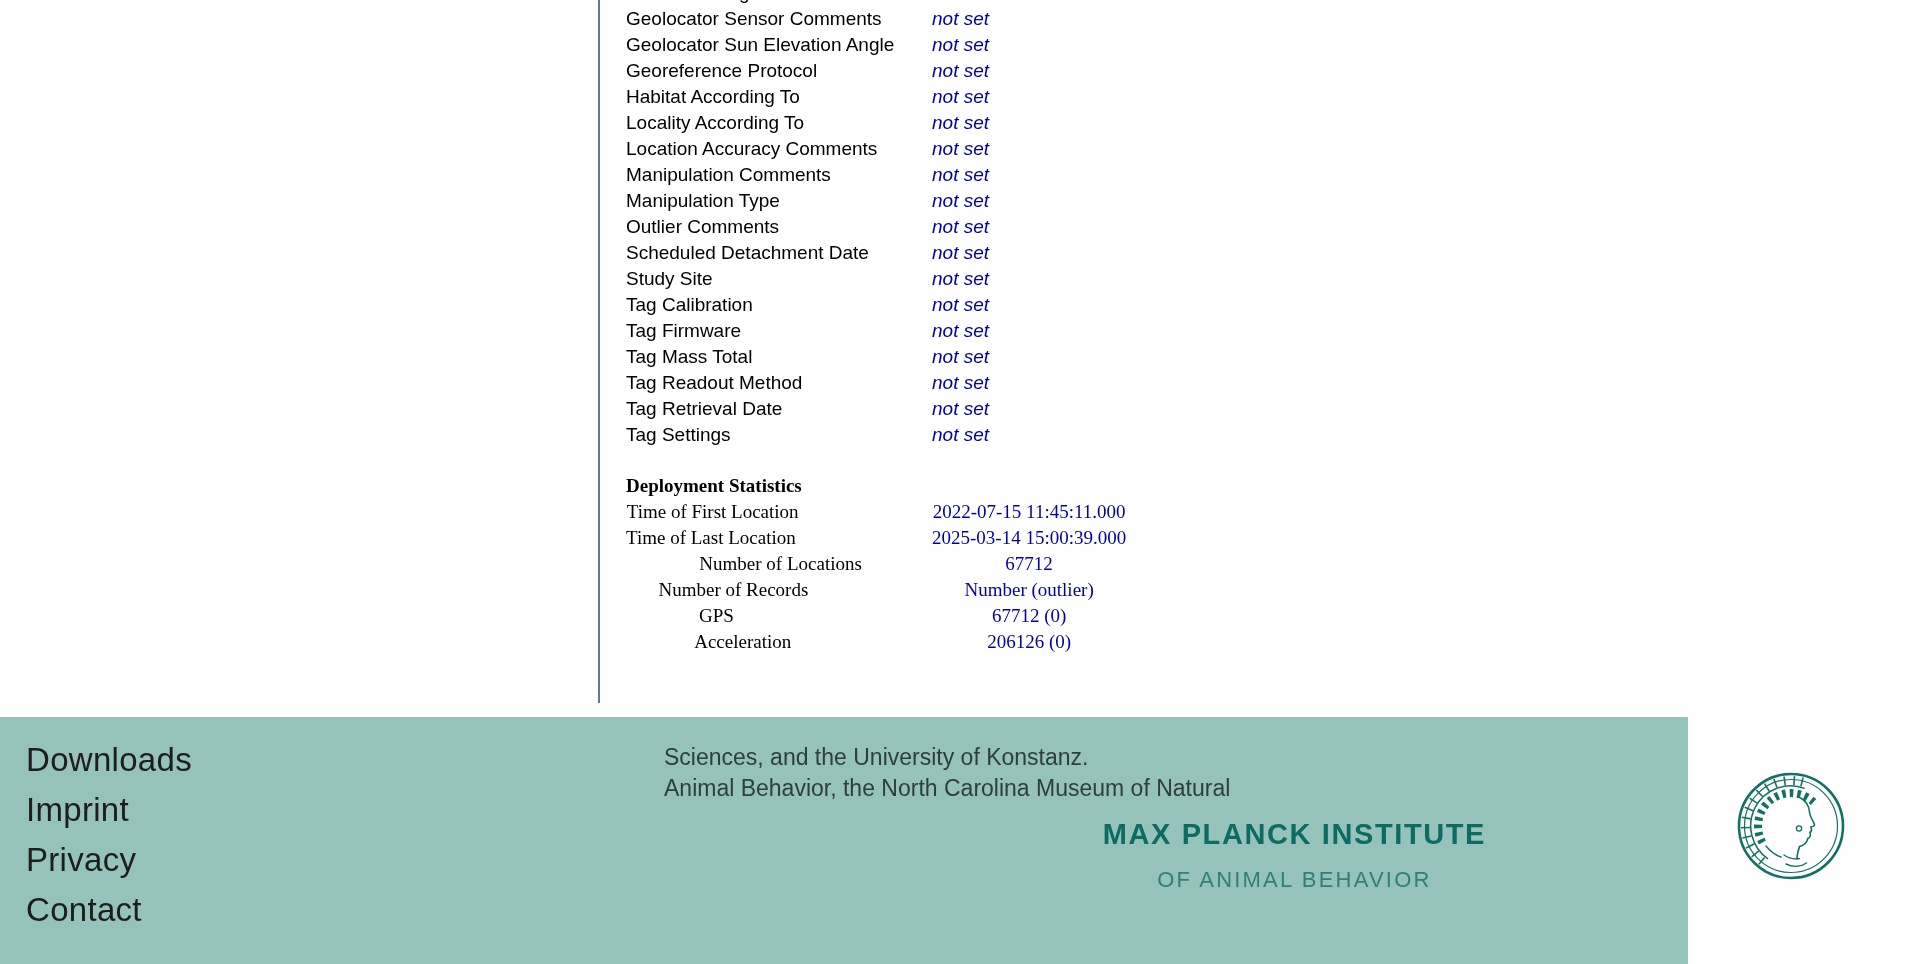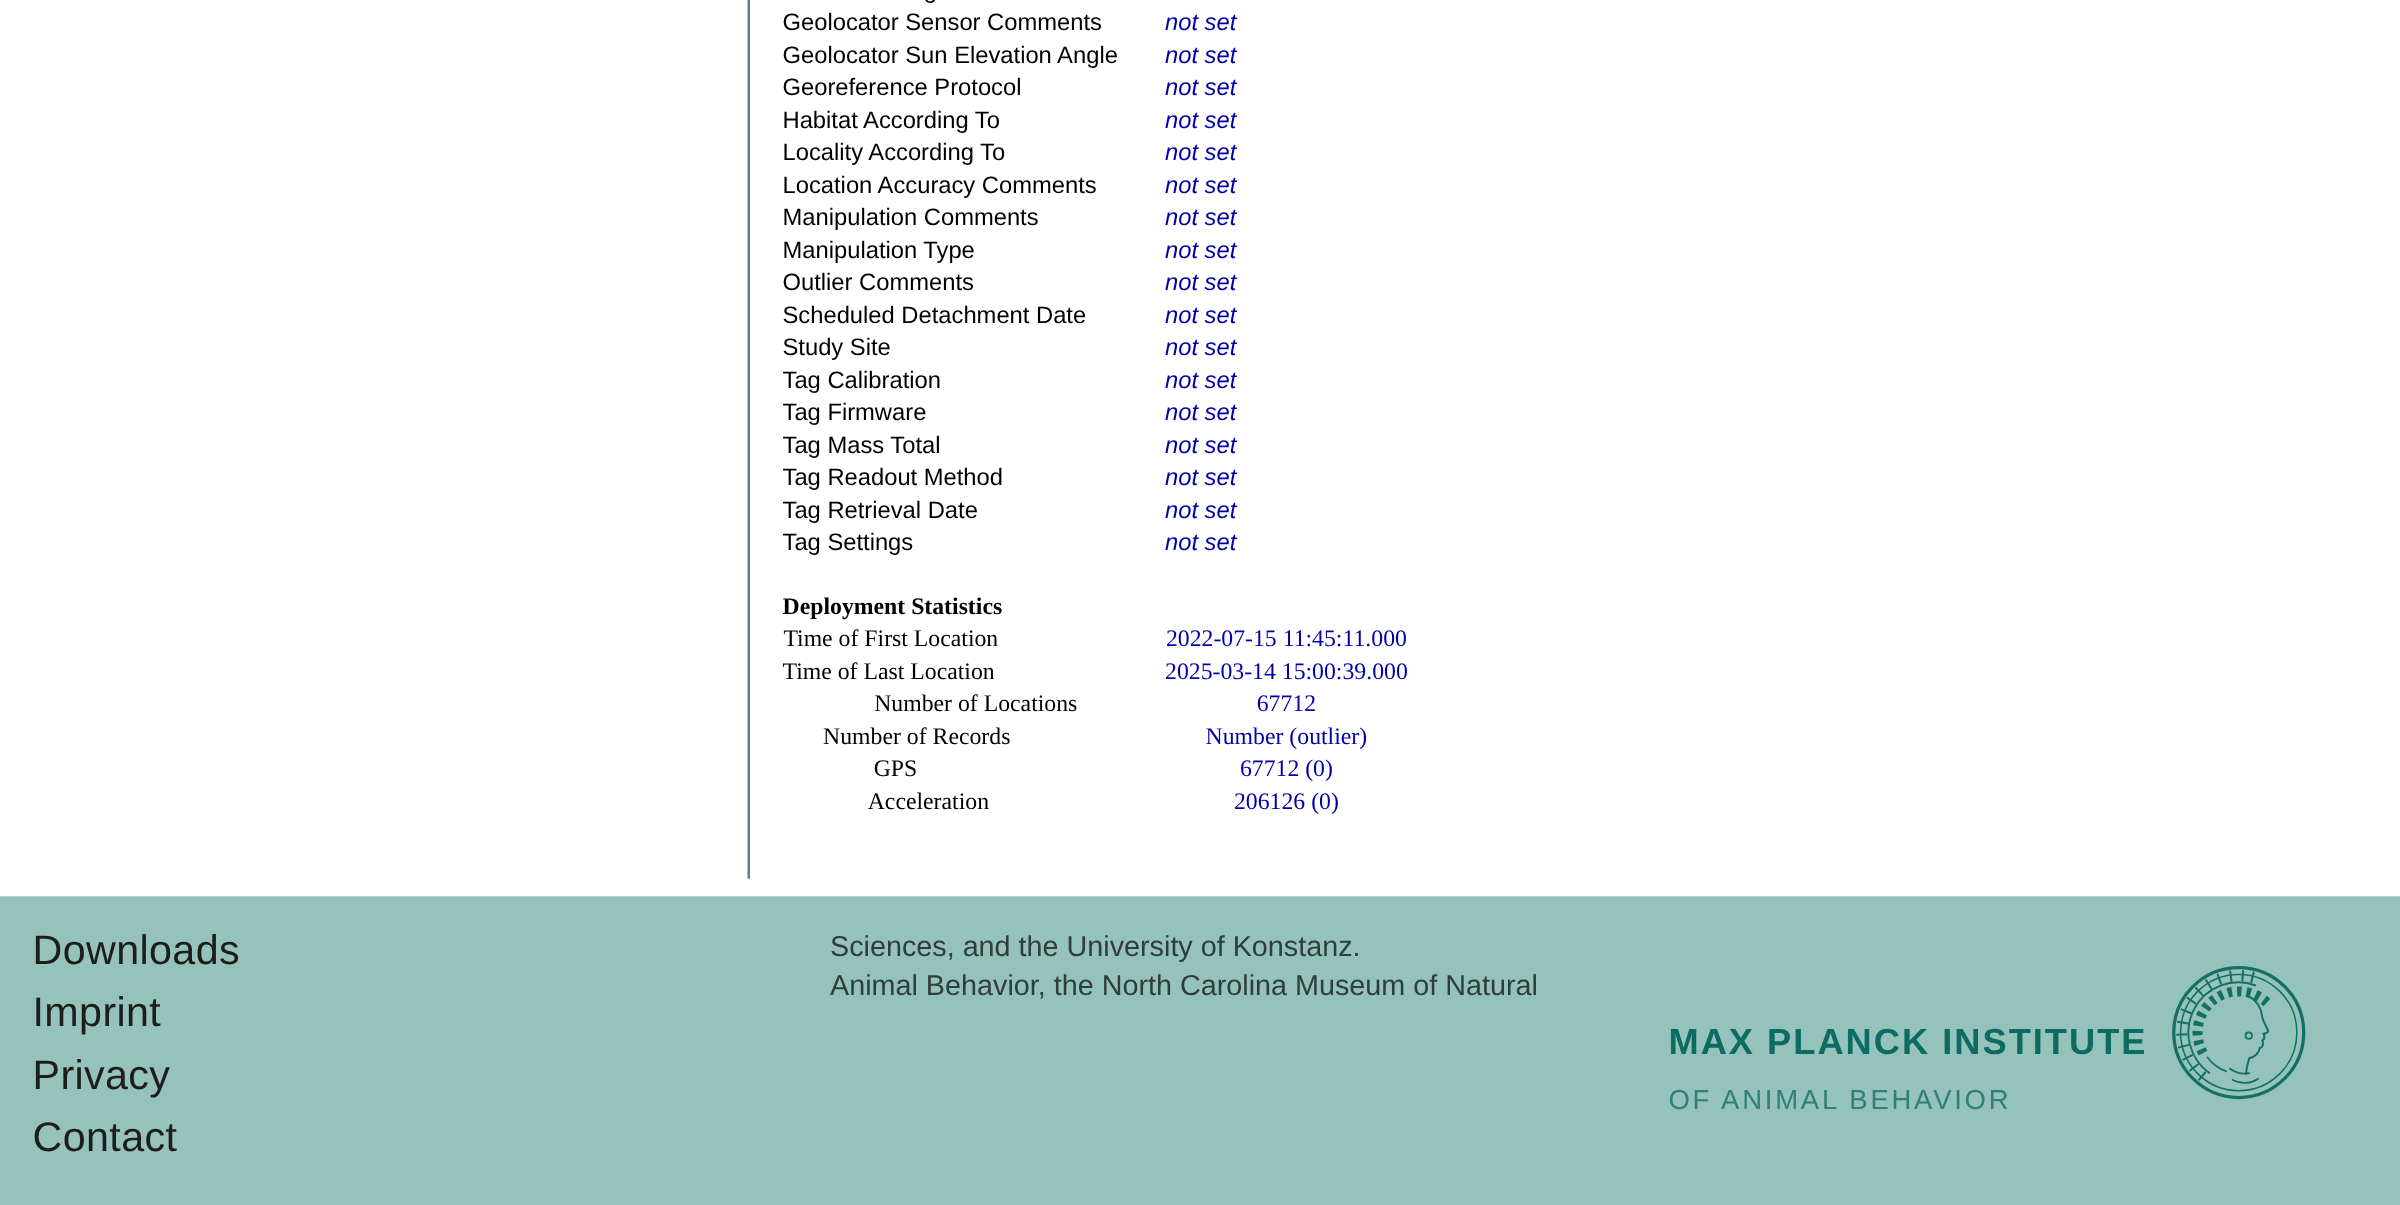--- a/index.html
+++ b/index.html
@@ -26,35 +26,35 @@
     height: 26px; display: flex; align-items: center;
     font-size: 19px; font-weight: bold; color: #000000;
   }
   .srow { display: flex; height: 26px; align-items: center; font-size: 19px; justify-content: center; }
   .srow .lbl { width: 306px; flex: 0 0 306px; color: #000000; }
   .srow.indent .lbl { padding-left: 13px; }
   .srow .val { color: #0000aa; white-space: nowrap; }
 
   
   .footer {
-    position: absolute; left: 0; top: 717px; width: 1920px; height: 247px;
+    position: absolute; left: 0; top: 717px; width: 1688px; height: 247px;
     background: #95c3bb;
   }
   .footer-links { position: absolute; left: 26px; top: 18px; }
   .flink {
     display: block; font-size: 33px; line-height: 50px;
     color: #1d1d1b; text-decoration: none; cursor: pointer;
     letter-spacing: 0.3px;
   }
   .footer-about {
     position: absolute; left: 664px; top: 25px; width: 620px;
     font-size: 23px; line-height: 30.5px; color: #2f3e3b;
   }
   .logo-text {
-    position: absolute; right: 202px; top: 101px; text-align: left;
+    position: absolute; right: 202px; top: 101px; text-align: center;
     white-space: nowrap;
   }
   .logo-title {
     font-size: 29px; font-weight: bold; letter-spacing: 1.6px;
     color: #0c6b62;
   }
   .logo-sub {
     font-size: 22px; letter-spacing: 2.2px; color: #2f8177; margin-top: 16px;
   }
   .logo-emblem { position: absolute; left: 1736px; top: 54px; width: 110px; height: 110px; }

